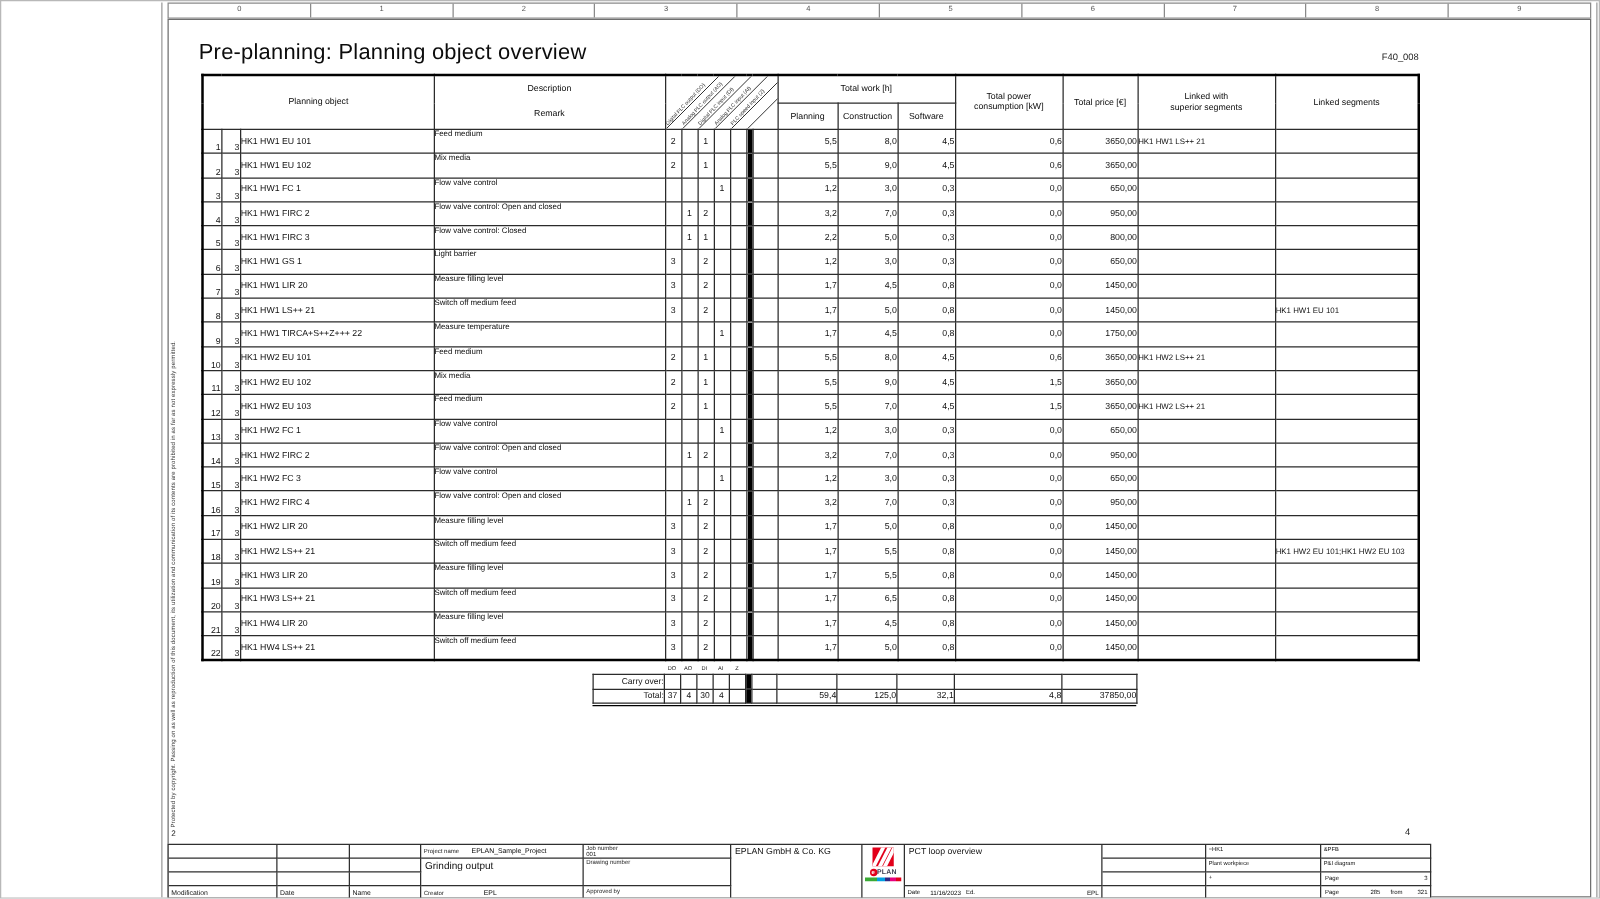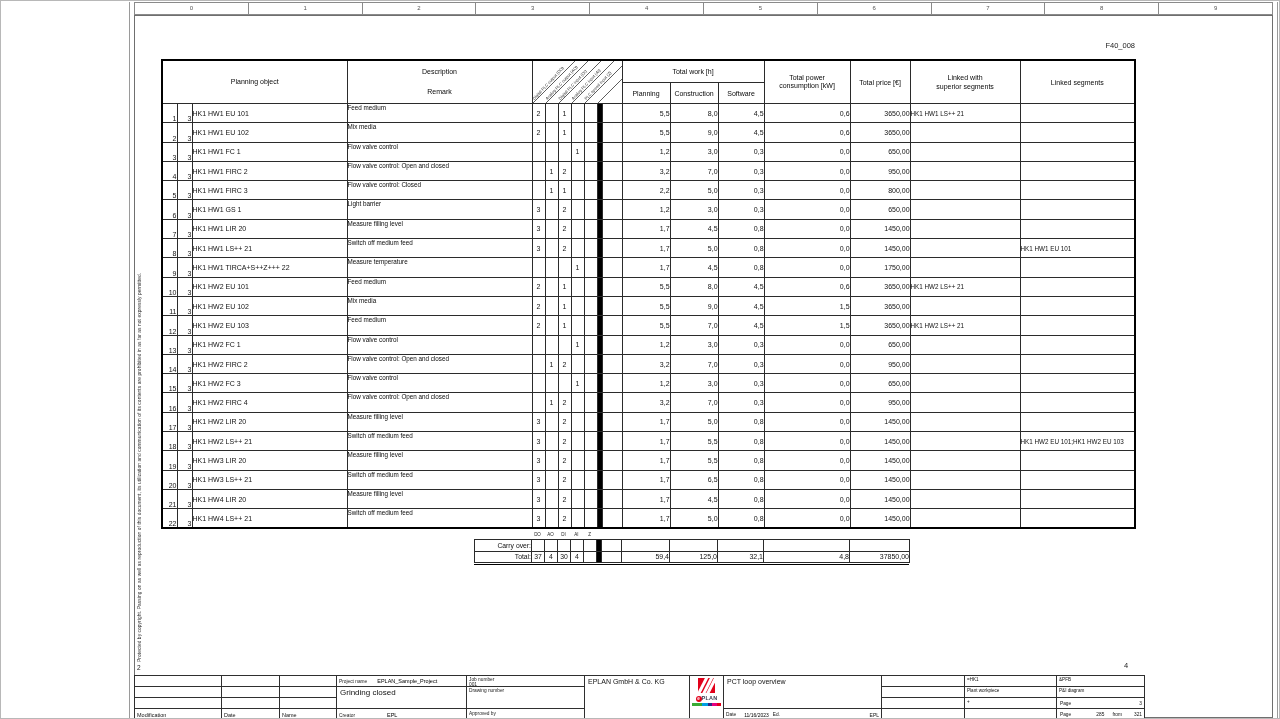--- a/index.html
+++ b/index.html
@@ -112,20 +112,21 @@
       <div class="ruler-cell">6</div>
       <div class="ruler-cell">7</div>
       <div class="ruler-cell">8</div>
       <div class="ruler-cell">9</div>
     </div>
 
   <div id="copyright">Protected by copyright. Passing on as well as reproduction of this document, its utilization and communication of its contents are prohibited in as far as not expressly permitted.</div>
   <div class="edge-marker" style="left:136px; top:663px;">2</div>
   <div class="edge-marker" style="left:1123px; top:660px; font-size:7.5px;">4</div>
 
+  <div id="page-title">Pre-planning: Planning object overview</div>
   <div id="form-ref">F40_008</div>
 
   <table id="maintable">
     <colgroup>
       <col style="width:15px">
         <col style="width:15px">
         <col style="width:155px">
         <col style="width:185px">
       <col style="width:13px">
         <col style="width:13px">
@@ -707,21 +708,21 @@
 
     <div class="tb" style="grid-column:3;grid-row:1"></div>
     <div class="tb" style="grid-column:3;grid-row:2"></div>
     <div class="tb" style="grid-column:3;grid-row:3"></div>
     <div class="tb noB blab" style="grid-column:3;grid-row:4">Name</div>
 
     <div class="tb row-flex" style="grid-column:4;grid-row:1">
       <span class="lab">Project name</span>
       <span class="val" style="margin-left:10px">EPLAN_Sample_Project</span>
     </div>
-    <div class="tb proj-desc" style="grid-column:4;grid-row:2/span 2">Grinding closed</div>
+    <div class="tb proj-desc" style="grid-column:4;grid-row:2/span 2">Grinding output</div>
     <div class="tb noB row-flex" style="grid-column:4;grid-row:4">
       <span class="lab">Creator</span>
       <span class="val" style="margin-left:32px">EPL</span>
     </div>
 
     <div class="tb" style="grid-column:5;grid-row:1">
       <div class="lab">Job number</div>
       <div class="lab" style="padding-top:0">001</div>
     </div>
     <div class="tb" style="grid-column:5;grid-row:2/span 2">

